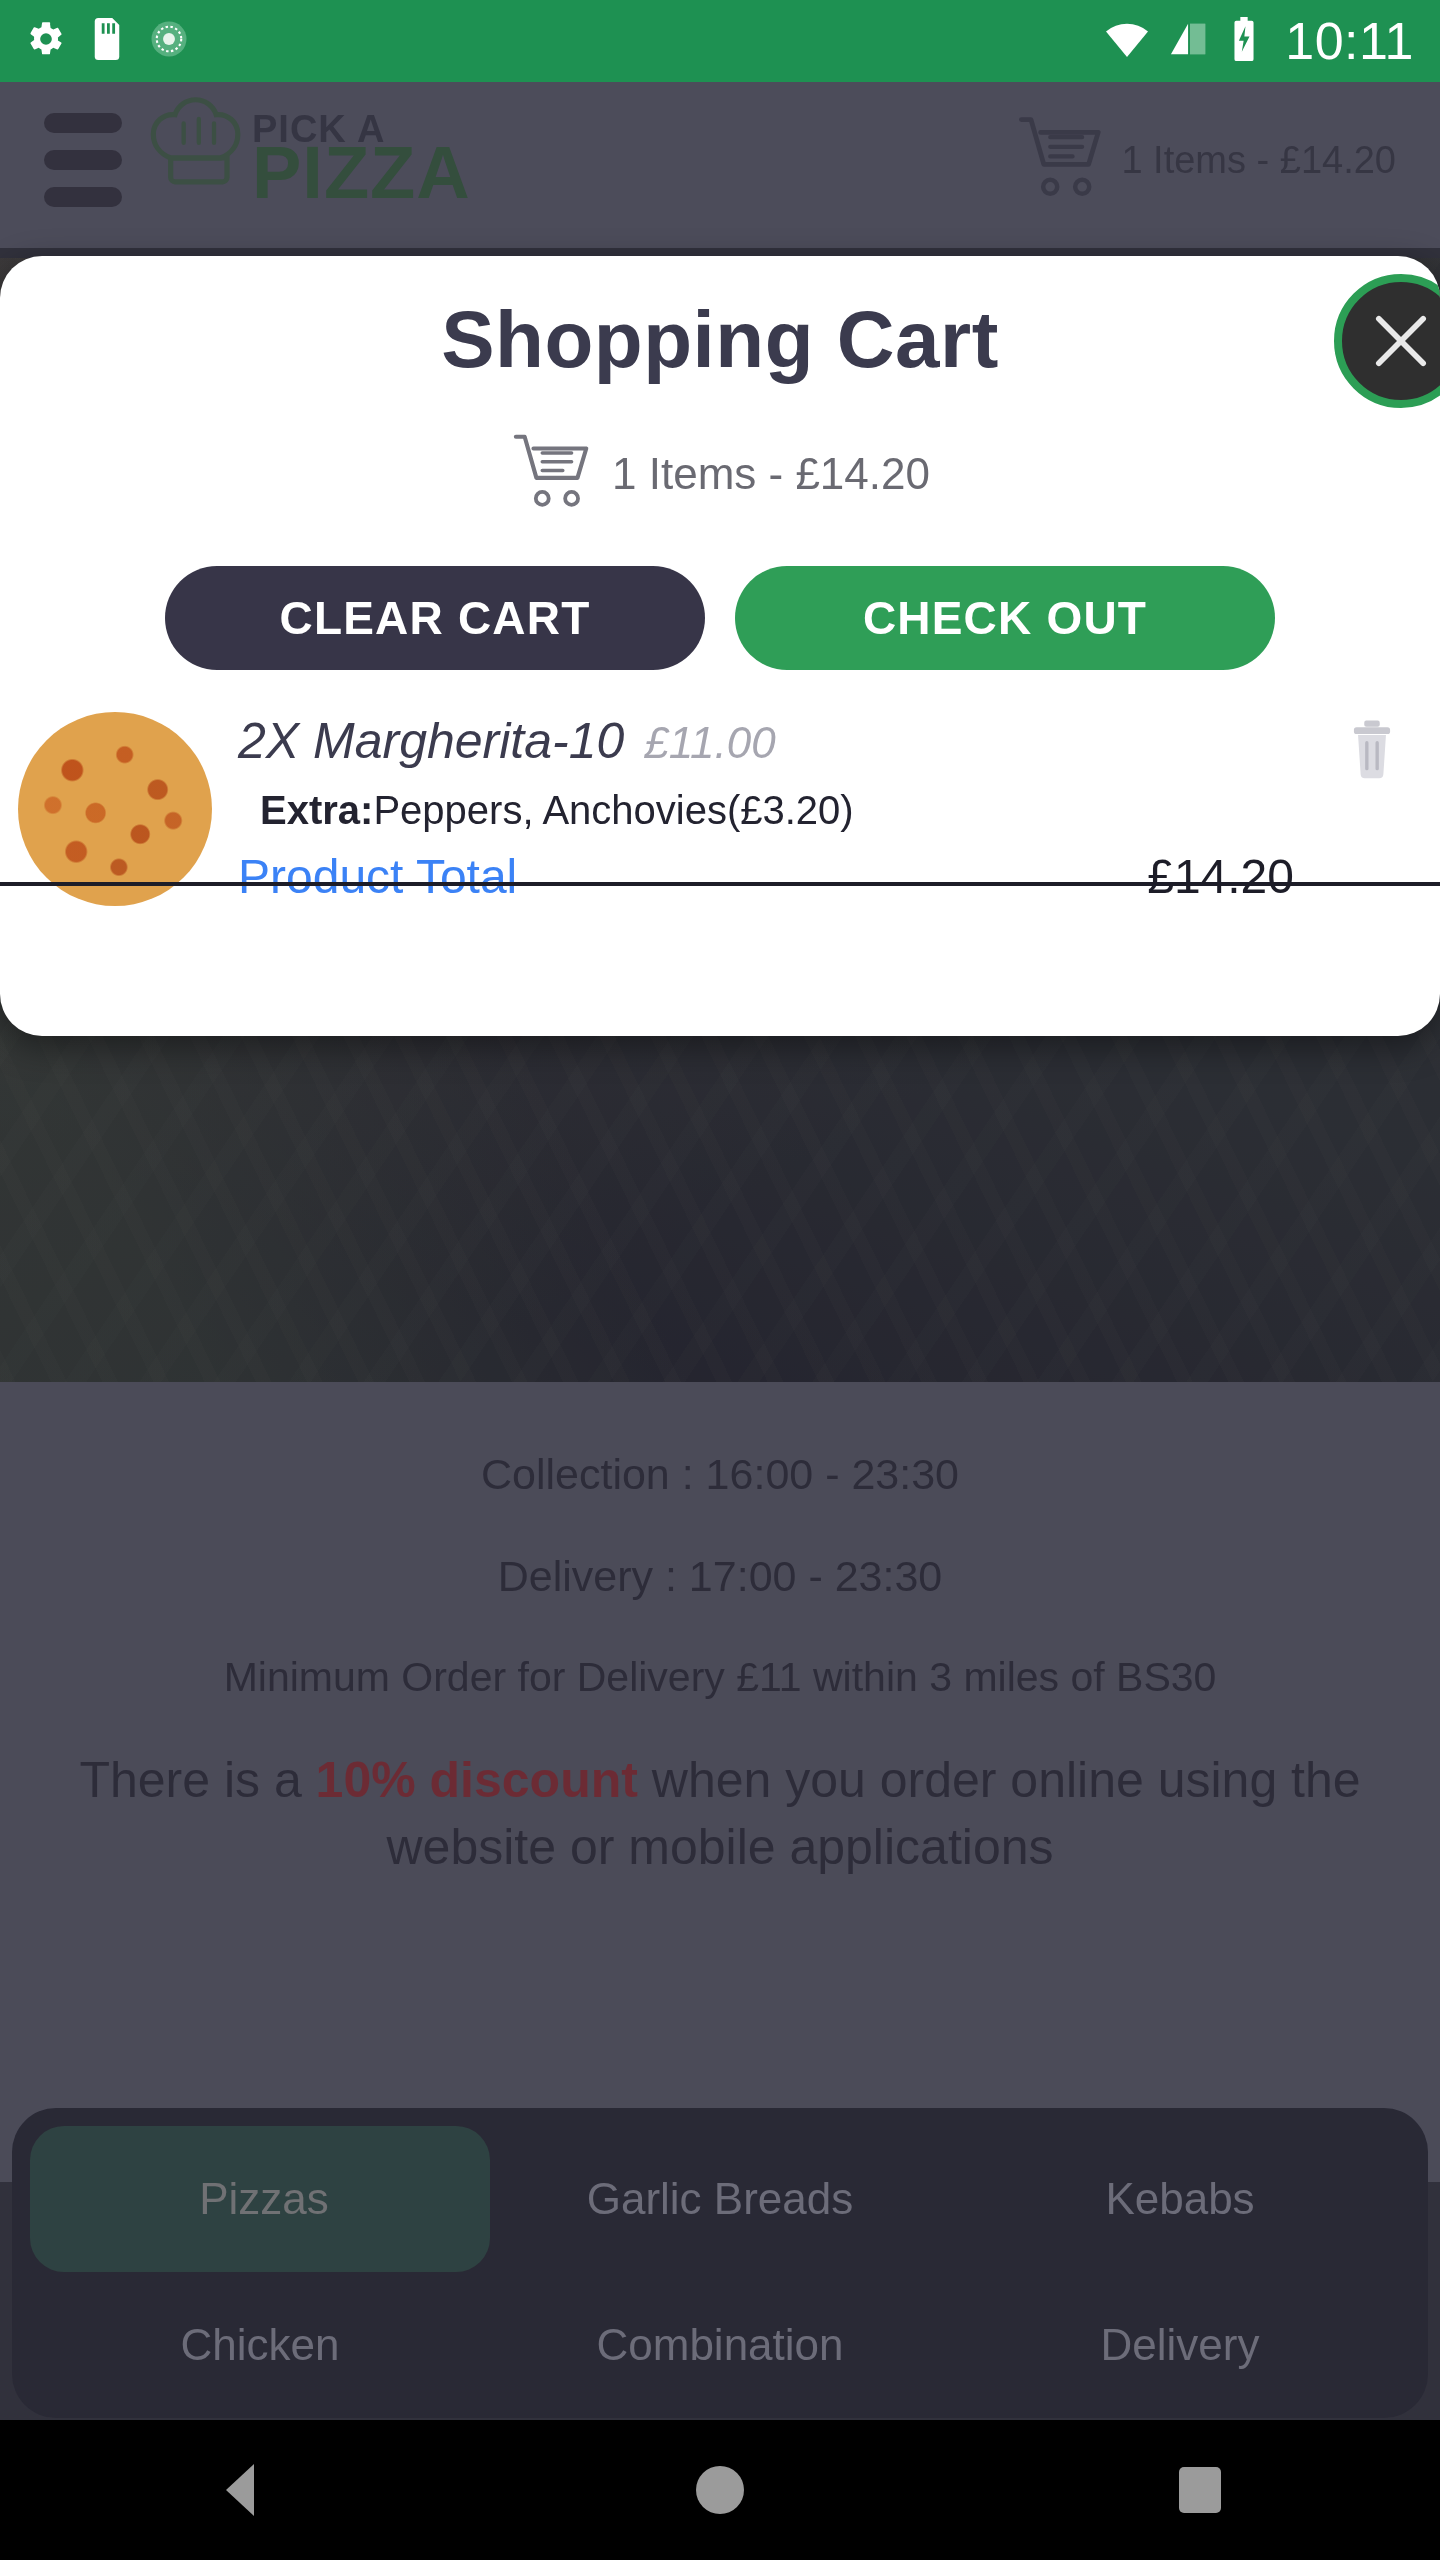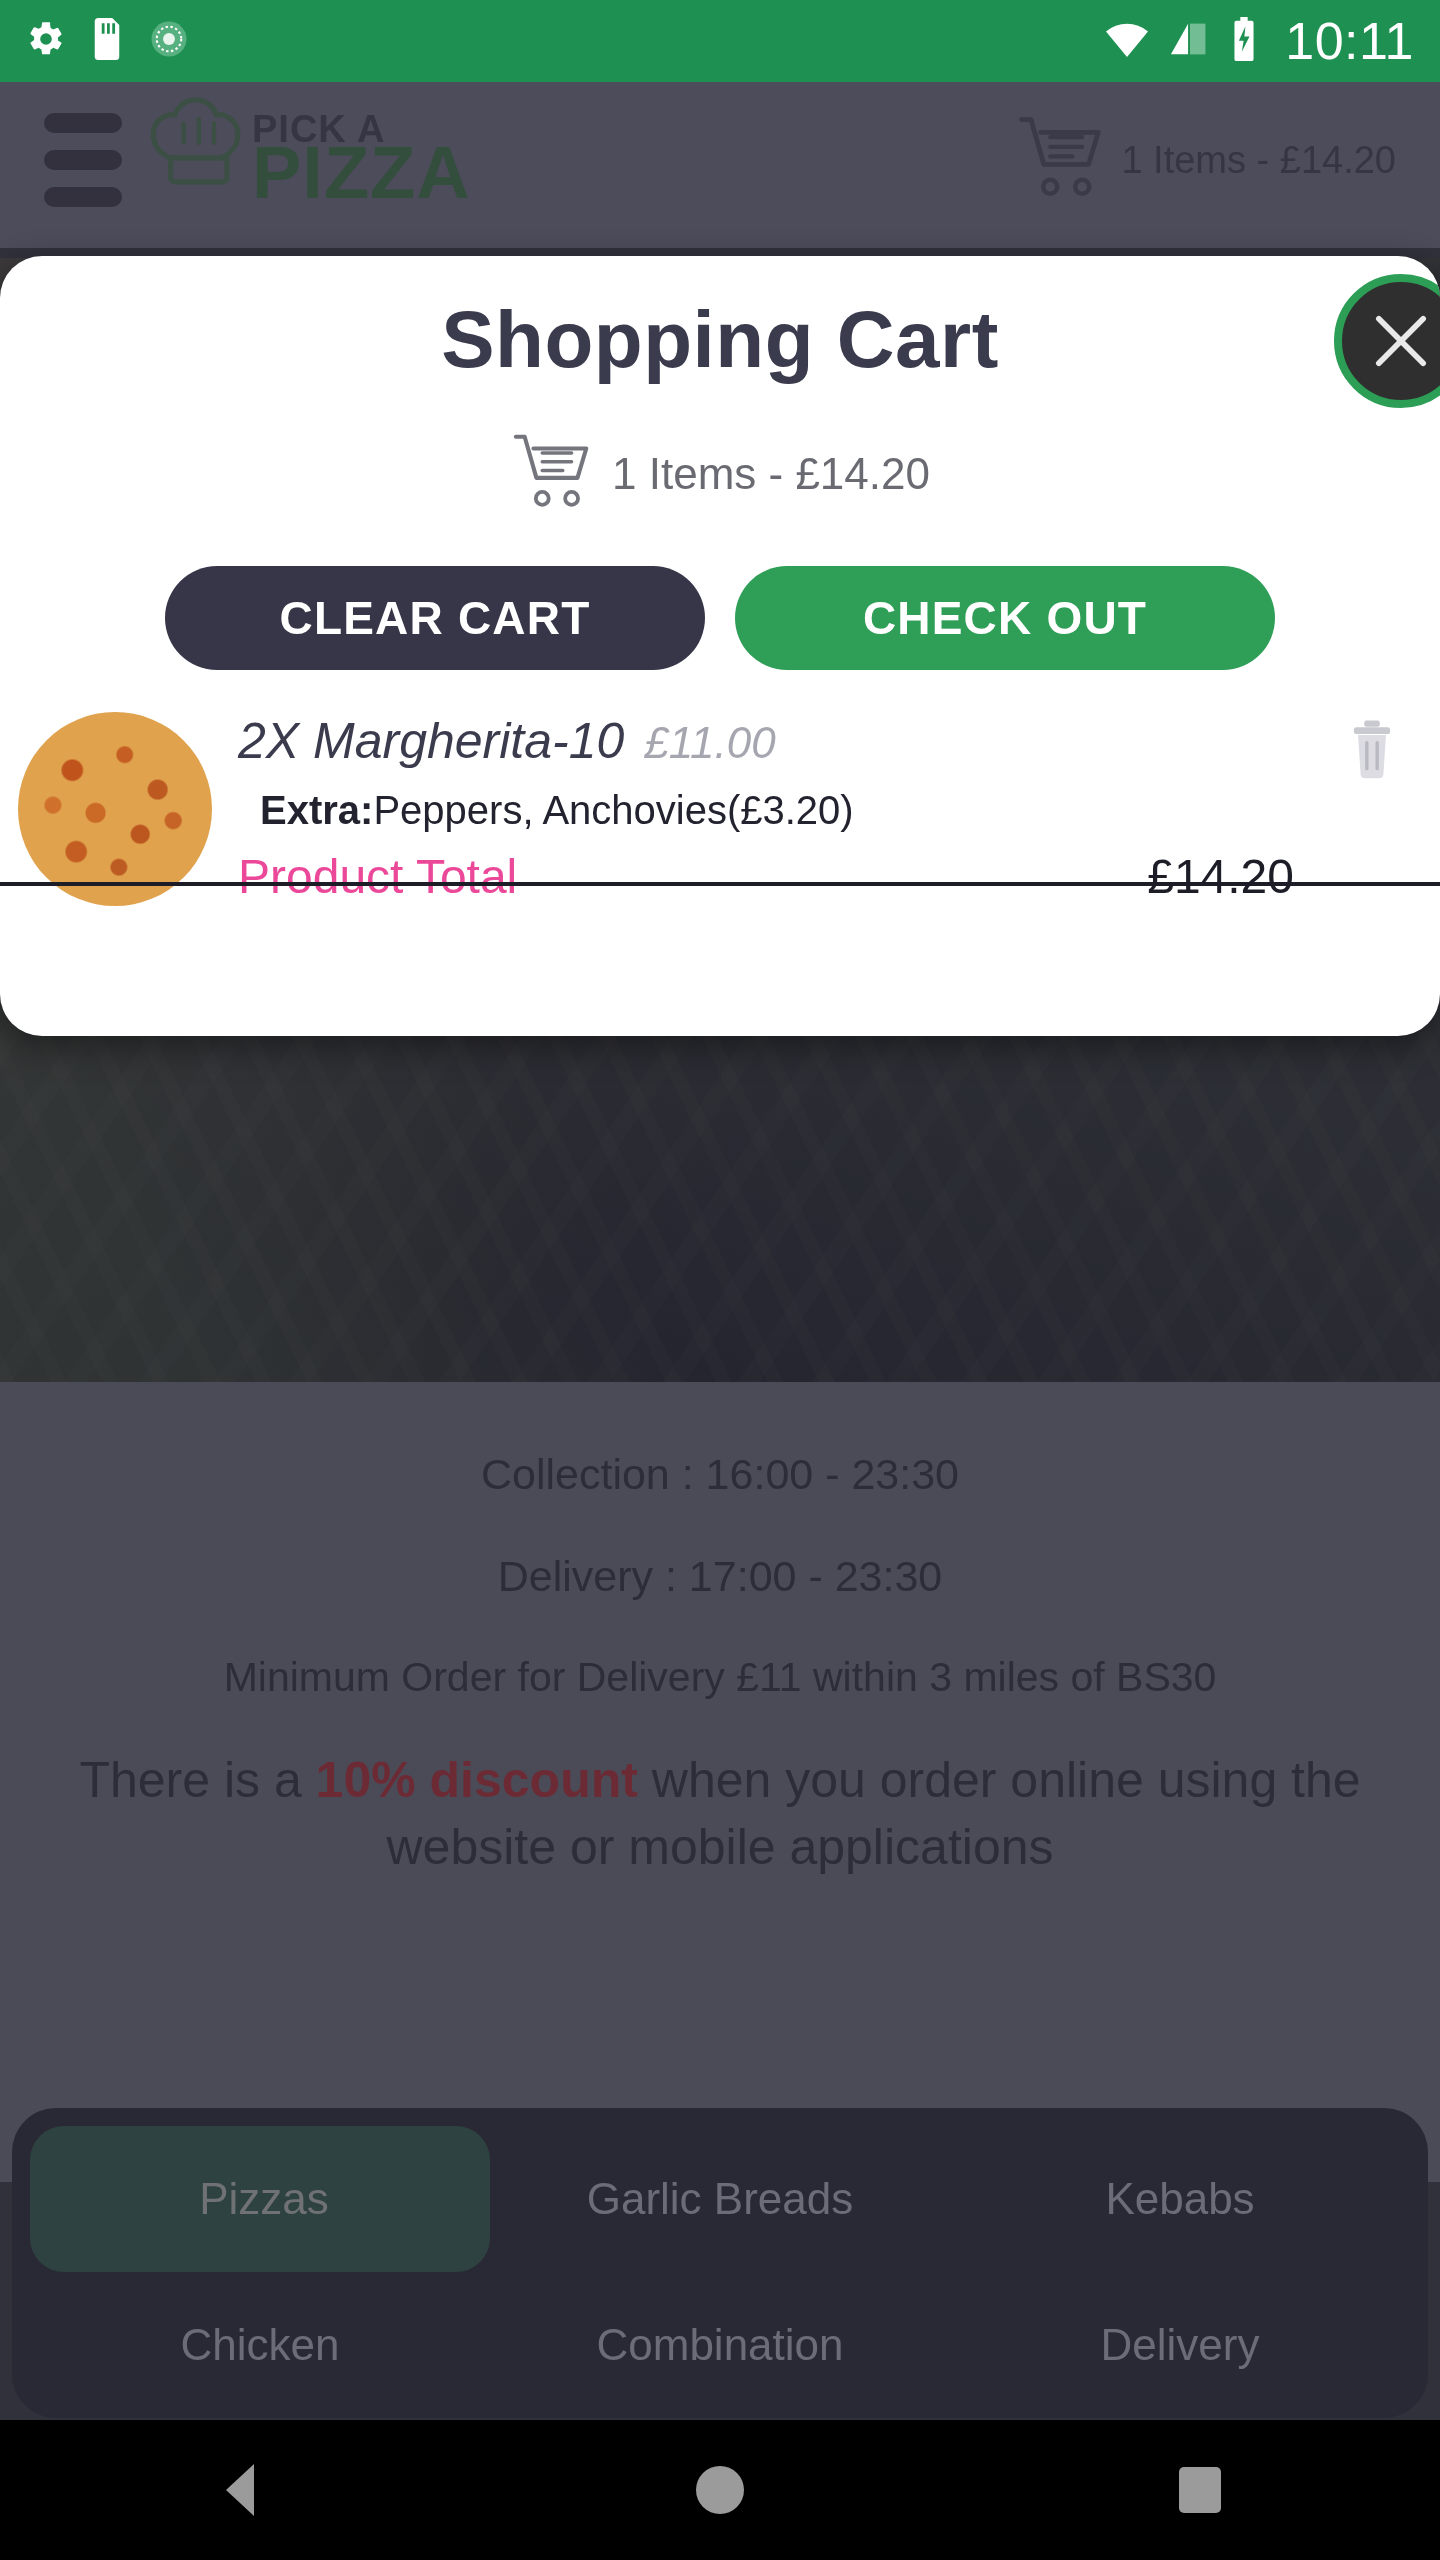--- a/index.html
+++ b/index.html
@@ -223,21 +223,21 @@
   #item-body { margin-left:238px; padding-right:120px; }
   #item-title-row { display:flex; align-items:baseline; gap:20px;font-style:italic; }
   #item-name { font-size:50px; color:#3b3b4e; font-family:"Liberation Sans", sans-serif; }
   #item-base-price { font-size:44px; color:#a6a6b0; font-family:"Liberation Sans", sans-serif; }
   #item-extras-row { margin-top:18px; padding-left:22px; font-size:40px; color:#232330; }
   #item-extras-label { font-weight:bold; }
   #item-total-row {
     display:flex; align-items:baseline; justify-content:space-between;
     margin-top:16px;
   }
-  #item-total-label { font-size:48px; color:#ec4899; font-family:"Liberation Sans", sans-serif; }
+  #item-total-label { font-size:48px; color:#3b82f6; font-family:"Liberation Sans", sans-serif; }
   #item-total-value { font-size:48px; color:#1d1d28; font-family:"Liberation Sans", sans-serif; }
   #delete-item-button {
     position:absolute; right:40px; top:6px;
     cursor:pointer;
   }
   #modal-divider {
     position:absolute; left:0; bottom:26px;
     width:1440px; height:4px; background:#1d1d28;
   }
 

